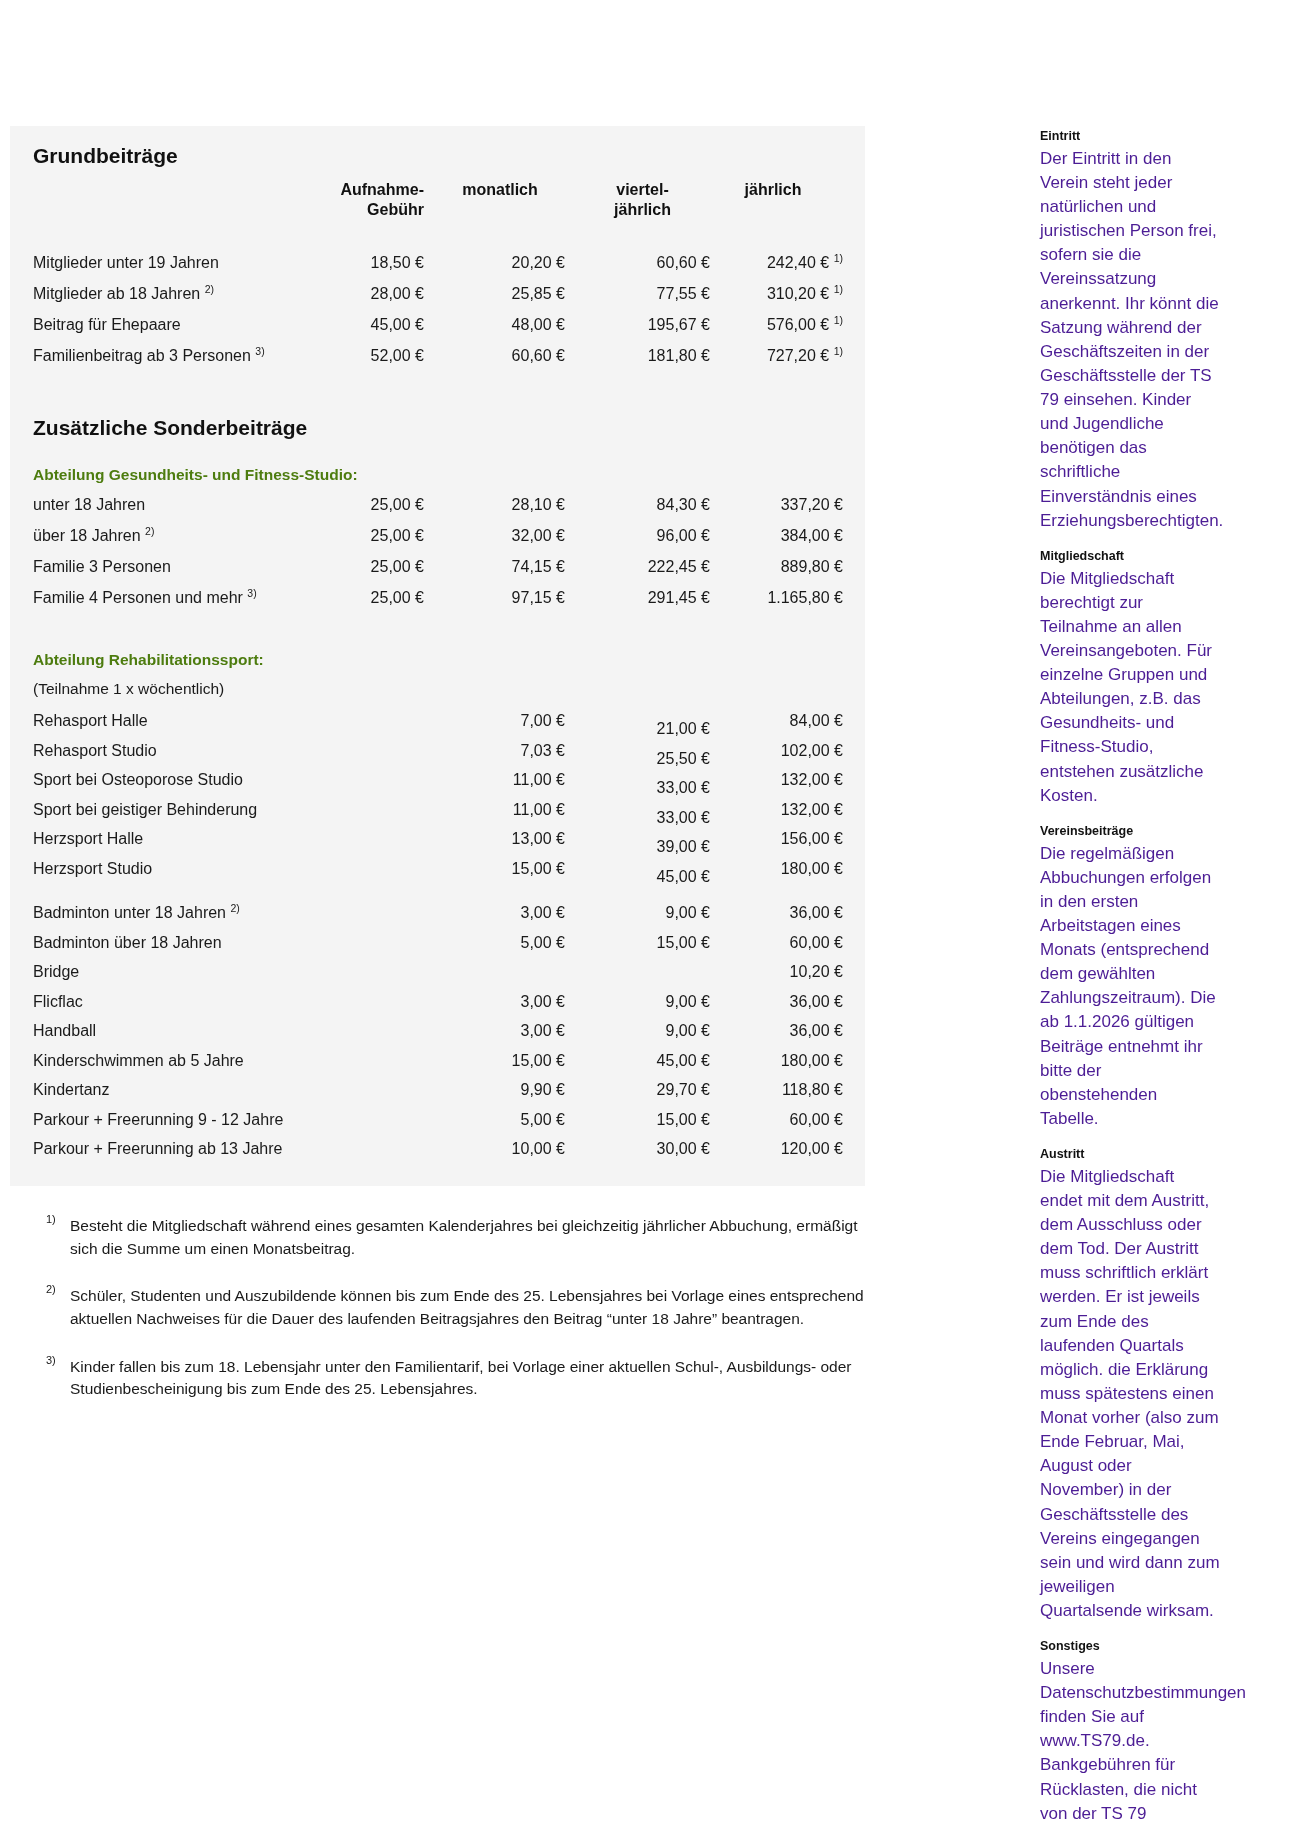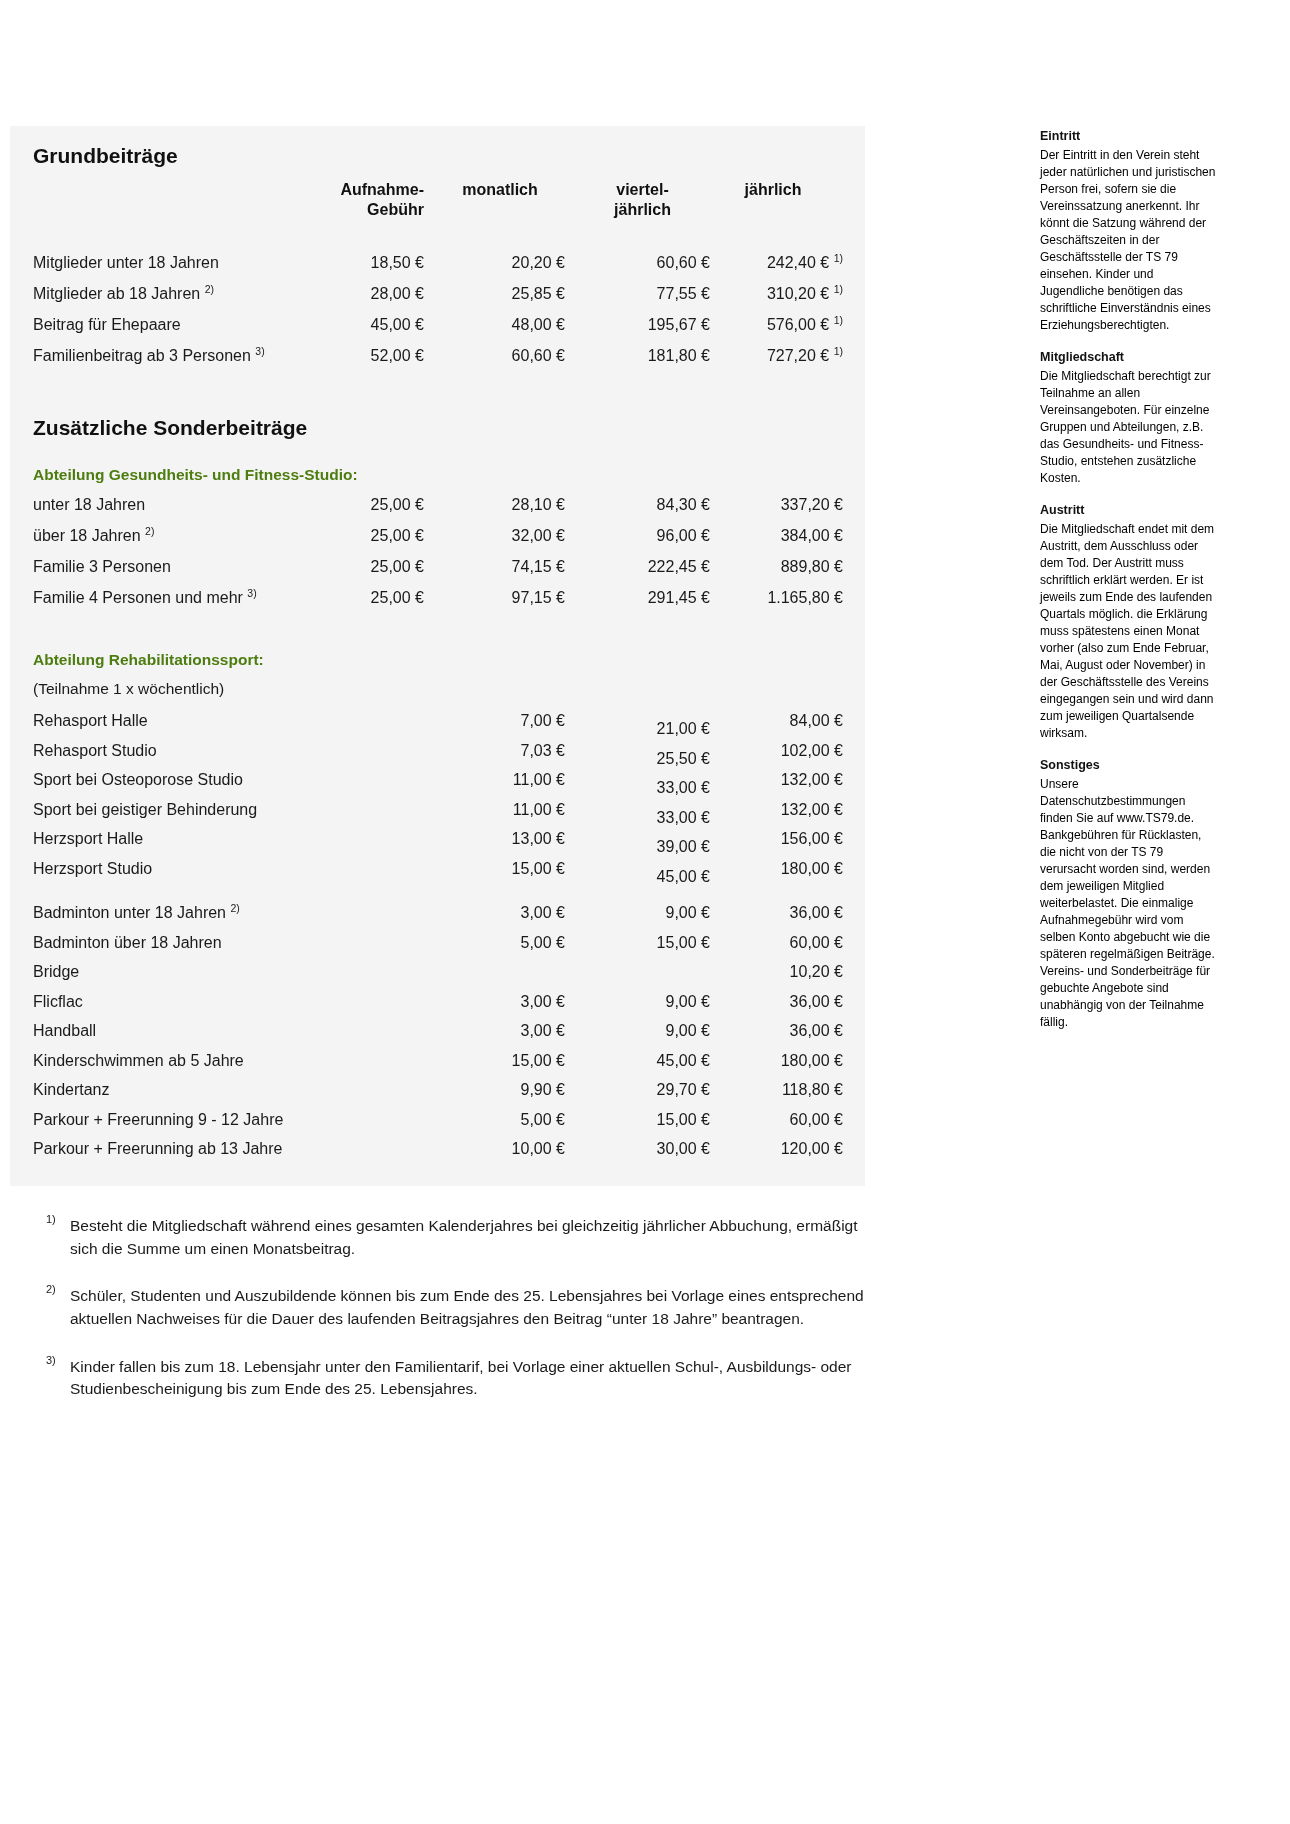--- a/index.html
+++ b/index.html
@@ -74,21 +74,21 @@
 
   
   .sidebar{
     position:absolute; left:1040px; top:128px; width:180px;
   }
   .sb-h{
     font-size:12.5px; font-weight:bold; color:#111;
     margin:0 0 1px 0; line-height:1.42;
   }
   .sb-p{
-    font-size:12px; color:#000000; line-height:1.42;
+    font-size:17px; color:#4c1d95; line-height:1.42;
     margin:0 0 15px 0;
   }
 
   
   .footnotes{
     position:absolute; left:40px; top:1215px; width:830px;
   }
   .fn{
     position:relative; margin-bottom:25px;
     font-size:15.5px; line-height:1.46; color:#1a1a1a;
@@ -120,21 +120,21 @@
       <div class="colhead c-vie" style="top:54px;">
         <div>viertel-</div>
         <div>jährlich</div>
       </div>
       <div class="colhead c-jah" style="top:54px;">
         <div>jährlich</div>
       </div>
 
       <div id="basic-rows">
           <div class="row" style="top:128px;">
-            <div class="rlabel">Mitglieder unter 18 Jahren</div>
+            <div class="rlabel">Mitglieder unter 19 Jahren</div>
             <div class="cell c-auf" style="">18,50 €</div>
             <div class="cell c-mon" style="">20,20 €</div>
             <div class="cell c-vie" style="">60,60 €</div>
             <div class="cell c-jah" style="">242,40 € <sup>1)</sup></div>
           </div>
           <div class="row" style="top:159px;">
             <div class="rlabel">Mitglieder ab 18 Jahren <sup>2)</sup></div>
             <div class="cell c-auf" style="">28,00 €</div>
             <div class="cell c-mon" style="">25,85 €</div>
             <div class="cell c-vie" style="">77,55 €</div>
@@ -313,20 +313,24 @@
     <div id="sidebar-sections">
         <div>
           <div class="sb-h">Eintritt</div>
           <div class="sb-p">Der Eintritt in den Verein steht jeder natürlichen und juristischen Person frei, sofern sie die Vereinssatzung anerkennt. Ihr könnt die Satzung während der Geschäftszeiten in der Geschäftsstelle der TS 79 einsehen. Kinder und Jugendliche benötigen das schriftliche Einverständnis eines Erziehungsberechtigten.</div>
         </div>
         <div>
           <div class="sb-h">Mitgliedschaft</div>
           <div class="sb-p">Die Mitgliedschaft berechtigt zur Teilnahme an allen Vereinsangeboten. Für einzelne Gruppen und Abteilungen, z.B. das Gesundheits- und Fitness-Studio, entstehen zusätzliche Kosten.</div>
         </div>
         <div>
+          <div class="sb-h">Vereinsbeiträge</div>
+          <div class="sb-p">Die regelmäßigen Abbuchungen erfolgen in den ersten Arbeitstagen eines Monats (entsprechend dem gewählten Zahlungszeitraum). Die ab 1.1.2026 gültigen Beiträge entnehmt ihr bitte der obenstehenden Tabelle.</div>
+        </div>
+        <div>
           <div class="sb-h">Austritt</div>
           <div class="sb-p">Die Mitgliedschaft endet mit dem Austritt, dem Ausschluss oder dem Tod. Der Austritt muss schriftlich erklärt werden. Er ist jeweils zum Ende des laufenden Quartals möglich. die Erklärung muss spätestens einen Monat vorher (also zum Ende Februar, Mai, August oder November) in der Geschäftsstelle des Vereins eingegangen sein und wird dann zum jeweiligen Quartalsende wirksam.</div>
         </div>
         <div>
           <div class="sb-h">Sonstiges</div>
           <div class="sb-p">Unsere Datenschutzbestimmungen finden Sie auf www.TS79.de. Bankgebühren für Rücklasten, die nicht von der TS 79 verursacht worden sind, werden dem jeweiligen Mitglied weiterbelastet. Die einmalige Aufnahmegebühr wird vom selben Konto abgebucht wie die späteren regelmäßigen Beiträge. Vereins- und Sonderbeiträge für gebuchte Angebote sind unabhängig von der Teilnahme fällig.</div>
         </div>
       </div>
   </div>
 

